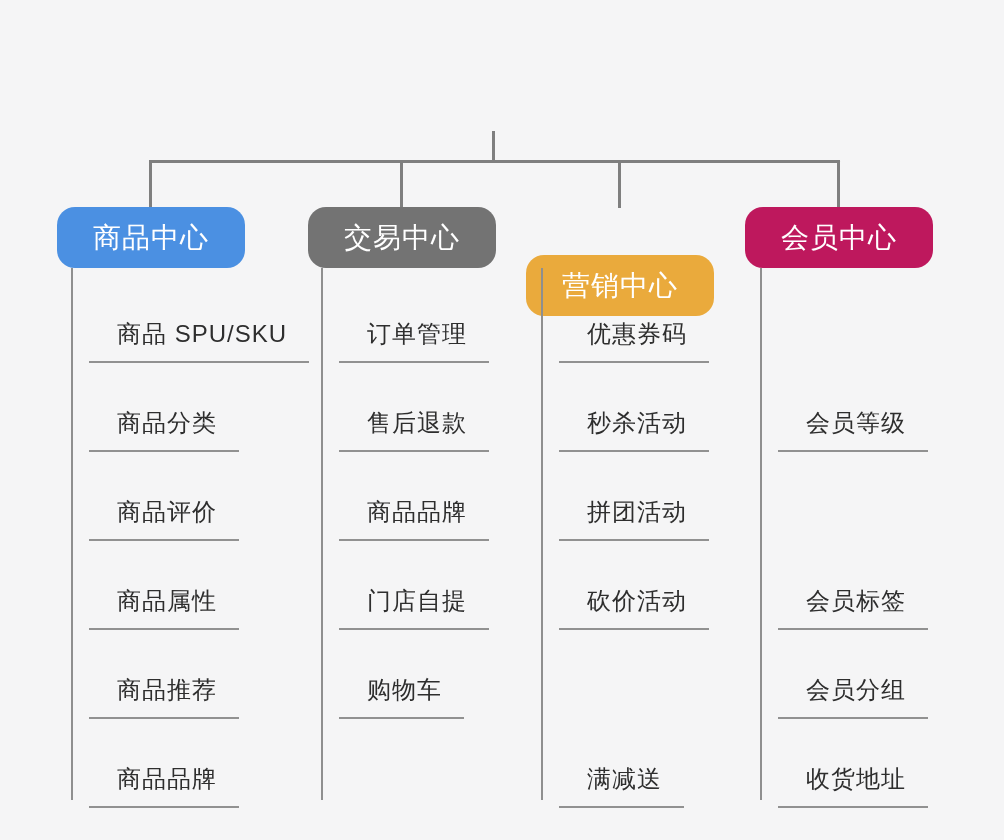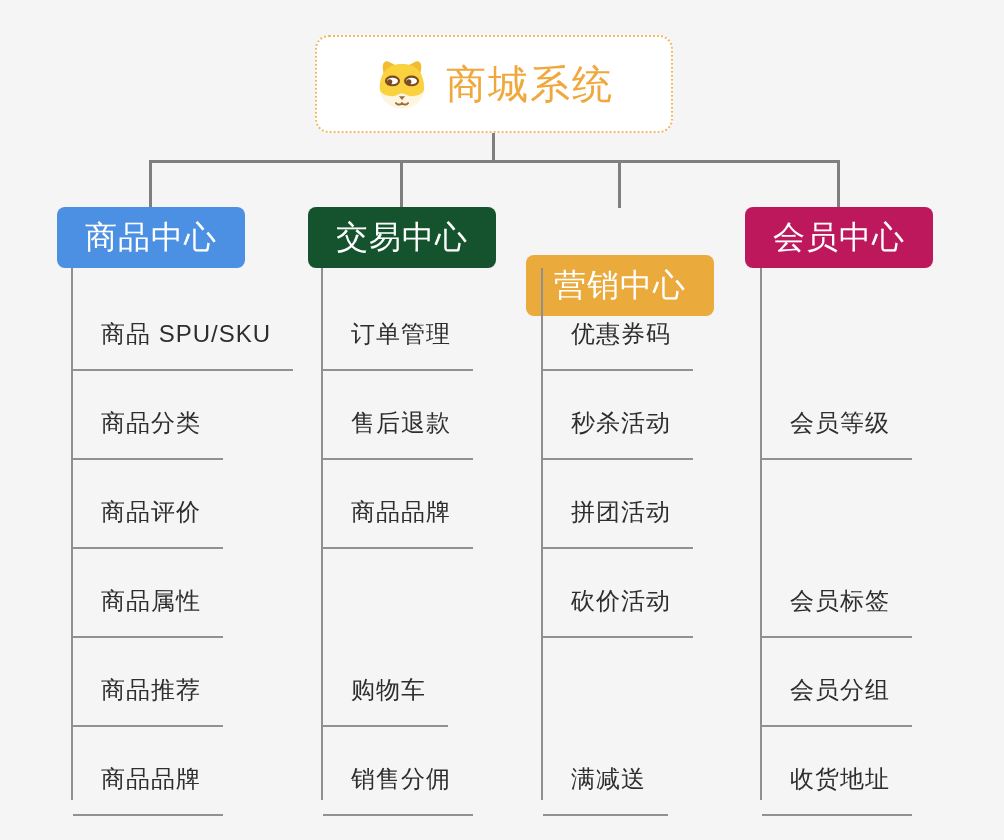--- a/index.html
+++ b/index.html
@@ -21,73 +21,58 @@
 
   
   .line{position:absolute;background:#7f7f7f;}
   .trunk{left:492px;top:131px;width:3px;height:31px;}
   .hbar{left:150px;top:160px;width:690px;height:3px;border-radius:2px;}
   .drop{top:160px;width:3px;height:48px;}
   .d0{left:149px}.d1{left:400px}.d2{left:618px}.d3{left:837px}
 
   
   .branch{
-    position:absolute;top:207px;width:188px;height:61px;border-radius:8px;
+    position:absolute;top:207px;width:188px;height:61px;border-radius:18px;
     display:flex;align-items:center;justify-content:center;
-    color:#ffffff;font-size:32px;letter-spacing:1px;
+    color:#ffffff;font-size:28px;letter-spacing:1px;
   }
   .b0{left:57px}.b1{left:308px}.b2{left:526px}.b3{left:745px}
 
   
   .col{
     position:absolute;top:268px;height:532px;width:240px;
     border-left:2px solid #8f8f8f;box-sizing:content-box;
   }
   .c0{left:71px}.c1{left:321px}.c2{left:541px}.c3{left:760px}
 
   .leaf{
-    position:absolute;left:0;white-space:nowrap;
+    position:absolute;left:16px;white-space:nowrap;
     font-size:24px;line-height:30px;letter-spacing:1px;color:#2e2e2e;
-    padding:0 22px 20px 28px;border-bottom:2px solid #919191;
+    padding:0 22px 12px 28px;border-bottom:2px solid #919191;
     display:inline-block;
   }
   .r0{top:51px}.r1{top:140px}.r2{top:229px}.r3{top:318px}.r4{top:407px}.r5{top:496px}
 </style>
 </head>
 <body>
 
 <div class="stage">
 
   <div class="line trunk"></div>
   <div class="line hbar"></div>
   <div class="line drop d0"></div>
   <div class="line drop d1"></div>
   <div class="line drop d2"></div>
   <div class="line drop d3"></div>
 
-  <div class="root">
-    <svg class="dog-icon" viewBox="0 0 64 60" aria-hidden="true">
-      <path d="M12 21 C7 8 11 2.5 16 4 L28 10 Z" fill="#F2BC2F"></path>
-      <path d="M52 21 C57 8 53 2.5 48 4 L36 10 Z" fill="#F2BC2F"></path>
-      <ellipse cx="32" cy="34" rx="26" ry="24.5" fill="#FDF5DF"></ellipse>
-      <path d="M6.5 36 C6 16 17 7 32 7 C47 7 58 16 57.5 36 C57.5 40 51 44 43 44 C38 44 36 41 32 41 C28 41 26 44 21 44 C13 44 6.5 40 6.5 36 Z" fill="#FAD23F"></path>
-      <ellipse cx="21" cy="26.5" rx="7.5" ry="5" fill="#ffffff" stroke="#7B4A1E" stroke-width="2.4"></ellipse>
-      <ellipse cx="43" cy="26.5" rx="7.5" ry="5" fill="#ffffff" stroke="#7B4A1E" stroke-width="2.4"></ellipse>
-      <circle cx="17.8" cy="27.5" r="3" fill="#7B4A1E"></circle>
-      <circle cx="39.8" cy="27.5" r="3" fill="#7B4A1E"></circle>
-      <path d="M28.5 44 L35.5 44 L32 48.5 Z" fill="#9B6B3C"></path>
-      <path d="M25 52 Q28.5 55.5 32 52 Q35.5 55.5 39 52" stroke="#9B6B3C" stroke-width="2.2" fill="none" stroke-linecap="round"></path>
-    </svg>
-    <span class="root-title" style="color: rgb(240, 168, 60);">商城系统</span>
-  </div>
 
   <div class="branch b0" style="background: rgb(75, 144, 226);">
     <span>商品中心</span>
   </div>
-  <div class="branch b1" style="background: #14532d;">
+  <div class="branch b1" style="background: #737373;">
     <span>交易中心</span>
   </div>
   <div class="branch b2" style="background: rgb(234, 170, 60); margin-top: 48px;">
     <span>营销中心</span>
   </div>
   <div class="branch b3" style="background: #be185d;">
     <span>会员中心</span>
   </div>
 
   <div class="col c0">
@@ -96,22 +81,22 @@
     <div class="leaf r2">商品评价</div>
     <div class="leaf r3">商品属性</div>
     <div class="leaf r4">商品推荐</div>
     <div class="leaf r5">商品品牌</div>
   </div>
 
   <div class="col c1">
     <div class="leaf r1">售后退款</div>
     <div class="leaf r0">订单管理</div>
     <div class="leaf r2">商品品牌</div>
+    <div class="leaf r3">门店自提</div>
     <div class="leaf r4">购物车</div>
-    <div class="leaf r5">销售分佣</div>
   </div>
 
   <div class="col c2">
     <div class="leaf r0">优惠券码</div>
     <div class="leaf r1">秒杀活动</div>
     <div class="leaf r2">拼团活动</div>
     <div class="leaf r3">砍价活动</div>
     <div class="leaf r5">满减送</div>
   </div>
 

